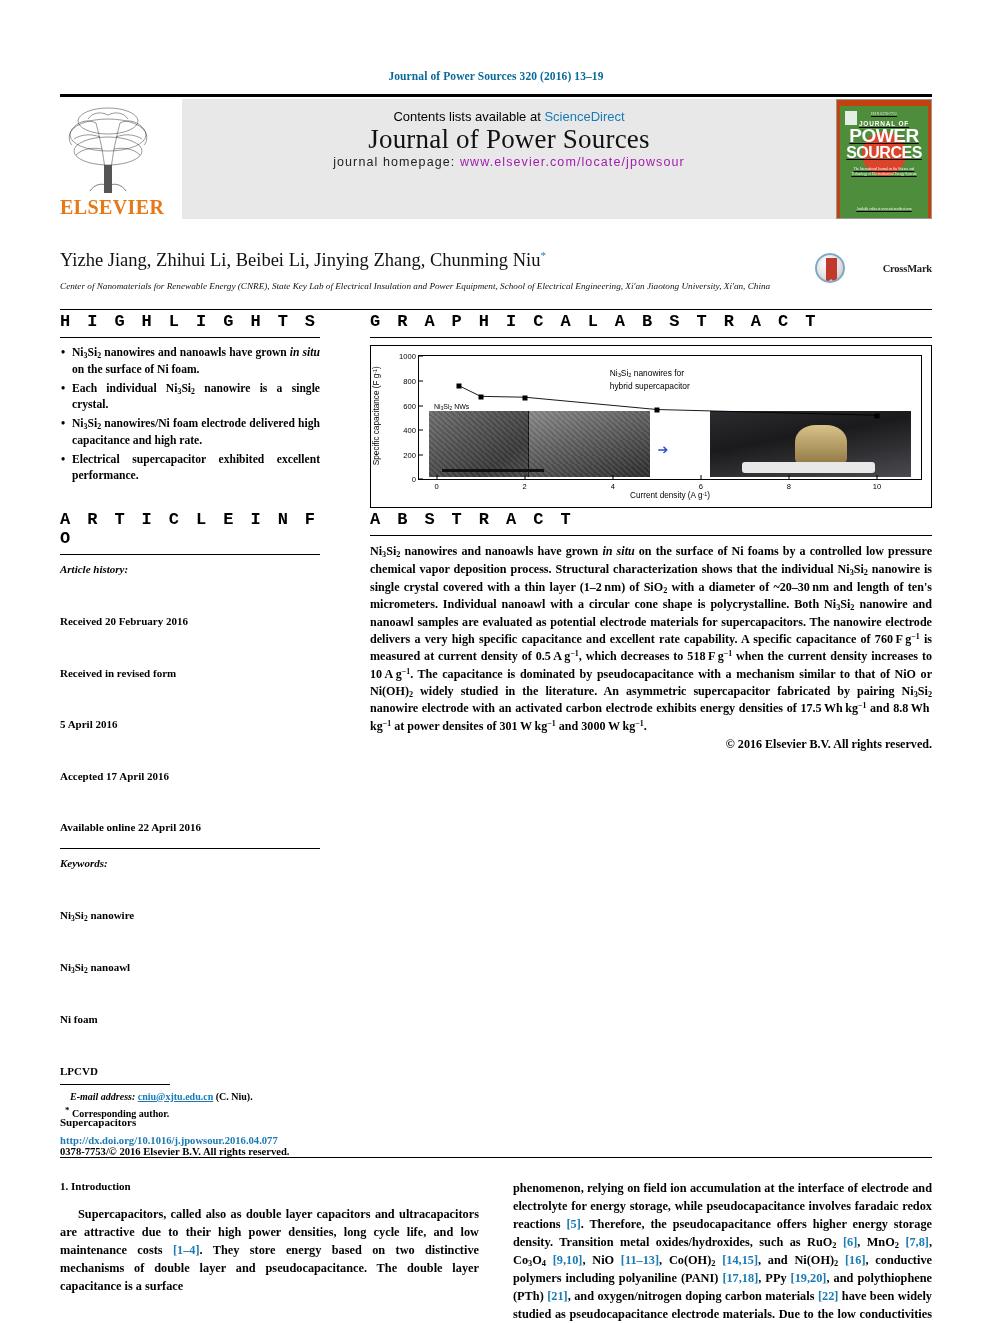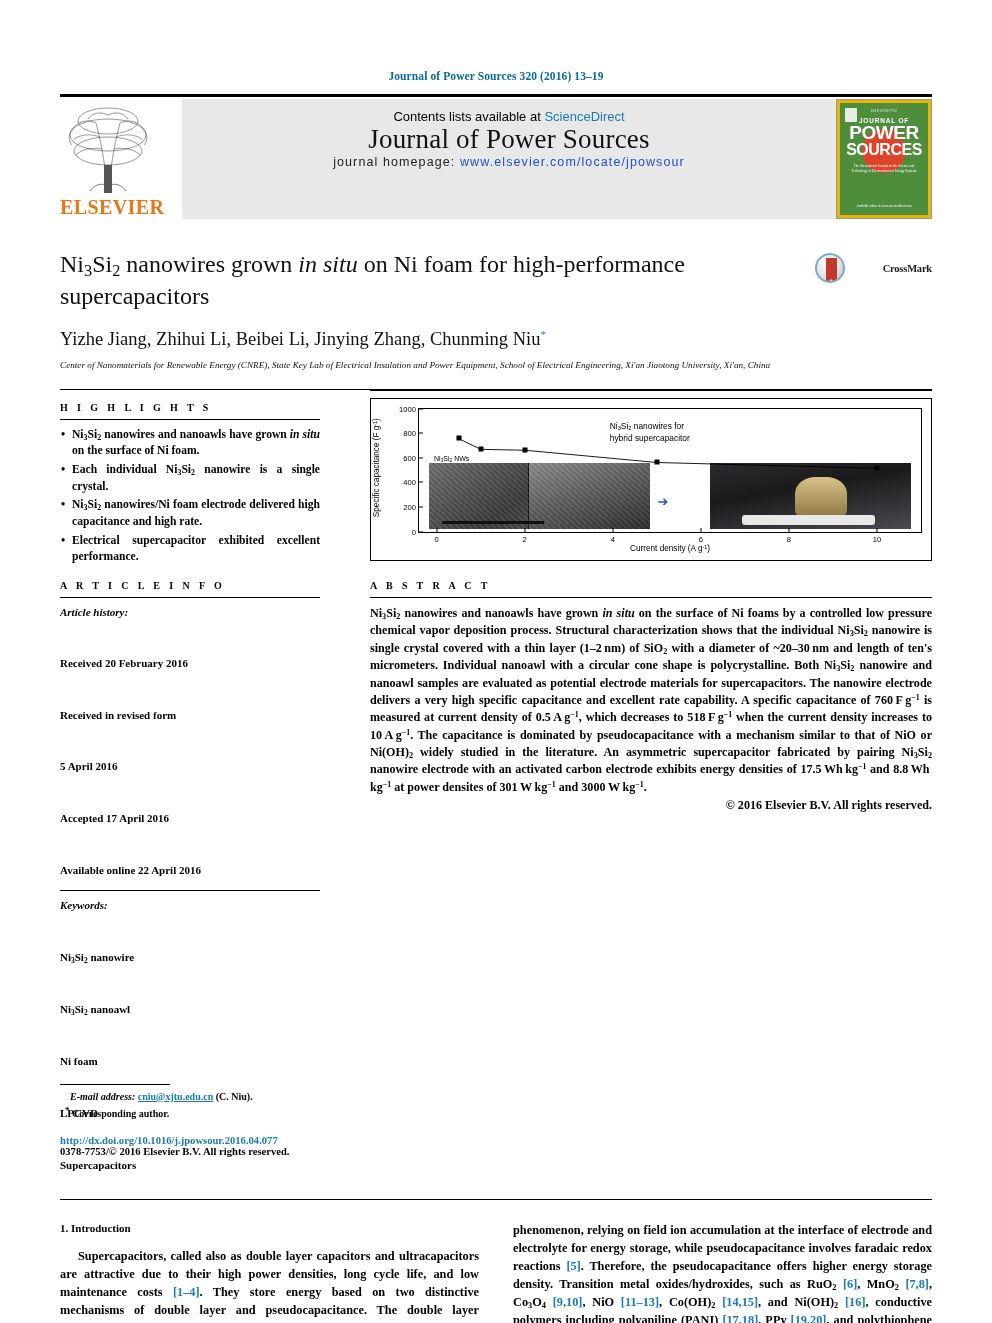--- a/index.html
+++ b/index.html
@@ -52,26 +52,27 @@
   .contents-line { font-size:13px; font-family:"Liberation Sans", sans-serif; color:#000; }
   .contents-line a { color:#1a7ab5; text-decoration:none; }
   .journal-title {
     font-family:"Liberation Serif", serif;
     font-size:27px; color:#111; letter-spacing:.2px;
   }
   .homepage-line {
     font-family:"Liberation Sans", sans-serif;
     font-size:12.5px; letter-spacing:1.1px; color:#222;
   }
-  .homepage-line .url { color:#1d4ed8; }
+  .homepage-line .url { color:#a21caf; }
   .cover-thumb {
     width:96px; flex:0 0 96px;
-    border:1px solid #999; background:#eab308;
-    display:flex; align-items:center; justify-content:center;
+    border:1px solid #999; background:#c2410c;
+    display:flex; align-items:flex-end; justify-content:center;
     overflow:hidden;
+    text-decoration:underline;
   }
   .cover-inner {
     width:88px; height:112px; background:#4d8d3c;
     position:relative; display:flex; flex-direction:column;
     align-items:center; padding-top:6px;
   }
   .cv-top { font-size:3.2px; color:#fff; letter-spacing:.3px; }
   .cv-jof { font-size:6.5px; color:#fff; font-weight:bold; letter-spacing:.8px; margin-top:4px;
             font-family:"Liberation Sans", sans-serif;}
   .cv-power, .cv-sources {
@@ -118,23 +119,23 @@
   .cm-label { font-family:"Liberation Serif", serif; font-weight:bold; font-size:10.5px; color:#222; letter-spacing:-.2px;padding-left:34px;}
 
   .rule-thin { border-top:1px solid #000; margin:16px 60px 0 60px; }
 
   
   .cols { display:flex; margin:0 60px; }
   .col-left { width:260px; flex:0 0 260px; }
   .col-right { flex:1 1 auto; margin-left:50px; }
 
   .sec-head {
-    font-family:Liberation Serif, serif;
-    font-weight:bold; font-size:10px; letter-spacing:3.4px;
-    margin-top:12px; margin-bottom:6px; color:#000;
+    font-family:Liberation Mono, monospace;
+    font-weight:bold; font-size:17px; letter-spacing:3.4px;
+    margin-top:2px; margin-bottom:6px; color:#000;
   }
   .sec-rule { border-top:1px solid #000; margin-bottom:7px; }
 
   ul.highlights { list-style:none; margin:0; padding:0; }
   ul.highlights li {
     position:relative; padding-left:12px; margin-bottom:3px;
     font-family:"Liberation Serif", serif;
     font-size:11.6px; line-height:1.37; text-align:justify; font-weight:bold;
   }
   ul.highlights li:before {
@@ -287,21 +288,20 @@
   </div>
 
   <div class="title-block">
     <div class="crossmark">
       <span class="cm-circle">
           <span class="cm-book"></span>
         </span>
       <span class="cm-label">CrossMark</span>
     </div>
 
-    <h1 class="paper-title"><span>Ni</span><sub>3</sub><span>Si</span><sub>2</sub><span> nanowires grown </span><span class="it">in situ</span><span> on Ni foam for high-performance supercapacitors</span></h1>
 
     <div class="authors"><span>Yizhe Jiang, Zhihui Li, Beibei Li, Jinying Zhang, Chunming Niu</span><span class="star">*</span></div>
 
     <div class="affiliation">Center of Nanomaterials for Renewable Energy (CNRE), State Key Lab of Electrical Insulation and Power Equipment, School of Electrical Engineering, Xi'an Jiaotong University, Xi'an, China</div>
   </div>
 
   <div class="rule-thin"></div>
 
   <div class="cols">
     <div class="col-left">
@@ -309,20 +309,21 @@
       <div class="sec-rule"></div>
       <ul class="highlights">
         <li>Ni<sub>3</sub>Si<sub>2</sub> nanowires and nanoawls have grown <span class="it">in situ</span> on the surface of Ni foam.</li>
         <li>Each individual Ni<sub>3</sub>Si<sub>2</sub> nanowire is a single crystal.</li>
         <li>Ni<sub>3</sub>Si<sub>2</sub> nanowires/Ni foam electrode delivered high capacitance and high rate.</li>
         <li>Electrical supercapacitor exhibited excellent performance.</li>
       </ul>
     </div>
 
     <div class="col-right">
+      <div class="sec-head">G R A P H I C A L   A B S T R A C T</div>
       <div class="sec-rule"></div>
 
       <div class="ga-figure">
         <div class="ylab">
             <span>Specific capacitance (F g<sup>-1</sup>)</span>
           </div>
         <div class="chart-area" id="chart-area">
 
           <div class="ga-annot">Ni<sub>3</sub>Si<sub>2</sub> nanowires for<br>hybrid supercapacitor</div>
 

